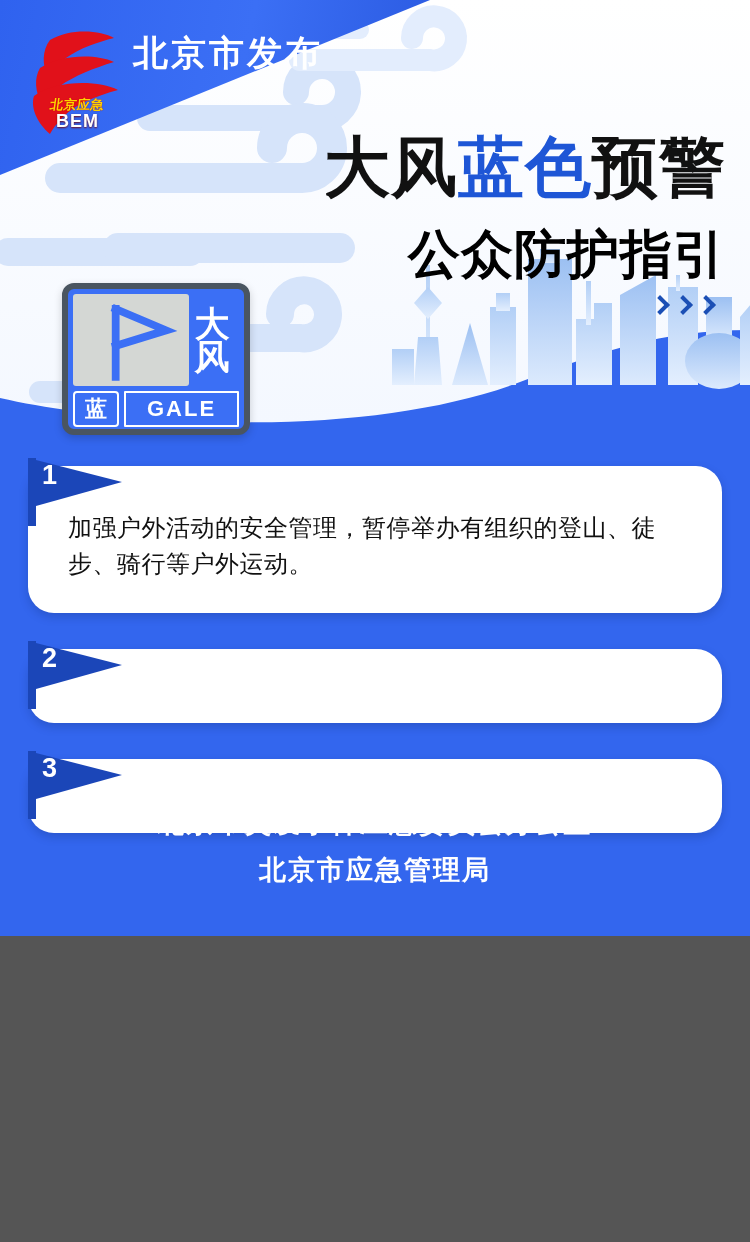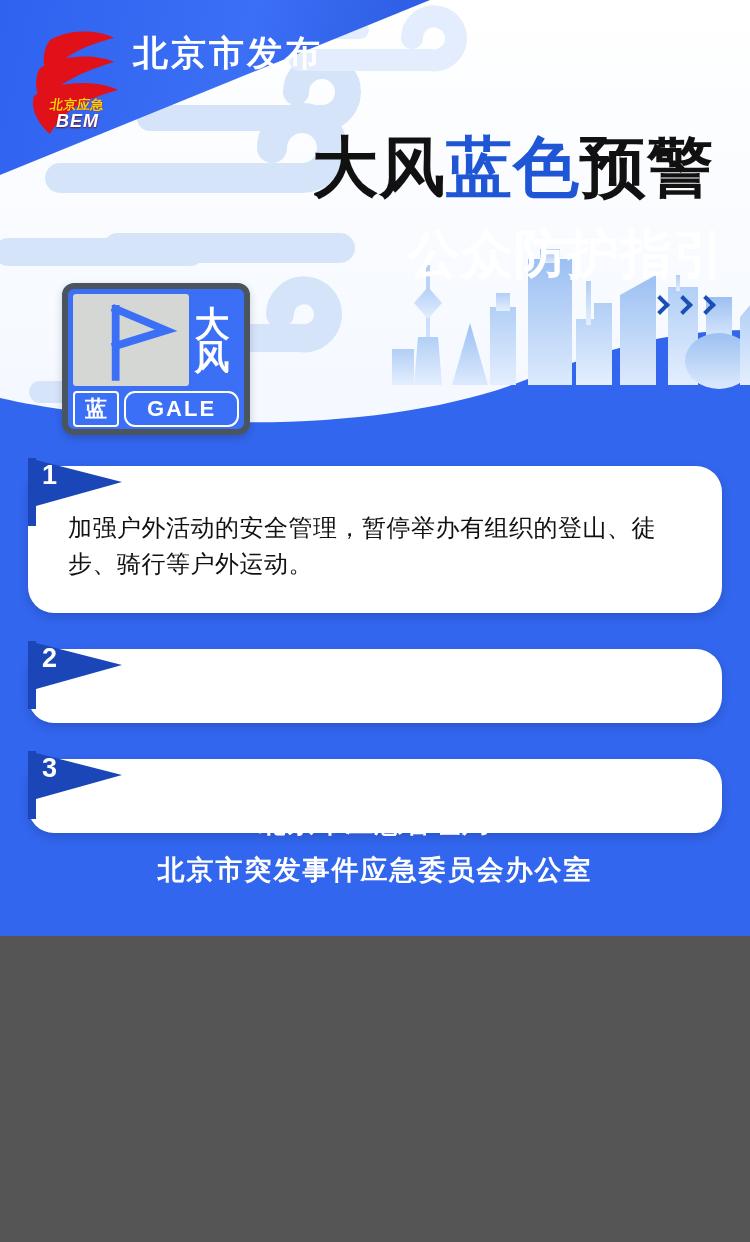--- a/index.html
+++ b/index.html
@@ -93,45 +93,44 @@
     text-shadow: 0 0 1px #b00;
     white-space: nowrap;
     transform: skewX(-8deg);
   }
   .logo-text-en {
     position:absolute;
     left: 34px; bottom: 2px;
     color: #ffffff;
     font-size: 18px;
     font-weight: bold;
-    font-style: italic;
     letter-spacing: 1px;
     white-space: nowrap;
     text-shadow: 0 1px 2px rgba(120,0,0,.9);
   }
 
   
   .title-main {
     position: absolute;
-    right: 36px; top: 134px;
+    right: 24px; top: 134px;
     font-size: 66px;
     font-weight: bold;
     color: #111111;
     letter-spacing: 1px;
     white-space: nowrap;
     z-index: 9;
     line-height: 1;
   }
   .title-main .accent { color: #1e56d6; }
   .title-sub {
     position: absolute;
     right: 24px; top: 228px;
     font-size: 52px;
     font-weight: bold;
-    color: #ffffff;
+    color: #000000;
     letter-spacing: 1px;
     white-space: nowrap;
     z-index: 9;
     line-height: 1;
   }
 
   
   .sign {
     position: absolute;
     left: 62px; top: 283px;
@@ -169,21 +168,21 @@
     border: 2px solid #ffffff;
     border-radius: 4px;
     box-sizing:border-box;
     color:#fff; font-size: 22px; font-weight:bold;
     display:flex; align-items:center; justify-content:center;
     line-height:1;
   }
   .sign-gale {
     flex: 1 1 auto;
     border: 2px solid #ffffff;
-    border-radius: 11px;
+    border-radius: 1px;
     box-sizing:border-box;
     color:#fff; font-size: 22px; font-weight:bold;
     letter-spacing: 2px;
     display:flex; align-items:center; justify-content:center;
     line-height:1;
   }
 
   
   .cards {
     position: absolute;
@@ -406,17 +405,17 @@
           <rect x="6" y="4" width="8" height="68" fill="#1b46b8"></rect>
           <path d="M14,6 L100,28 L14,52 Z" fill="#1b46b8"></path>
         </svg>
         <span class="num">3</span>
       </div>
     </div>
 
   </div>
 
   <div class="footer">
+    <div>北京市突发事件应急委员会办公室</div>
     <div>北京市应急管理局</div>
-    <div>北京市突发事件应急委员会办公室</div>
   </div>
 
 </div>
 
 </body></html>

